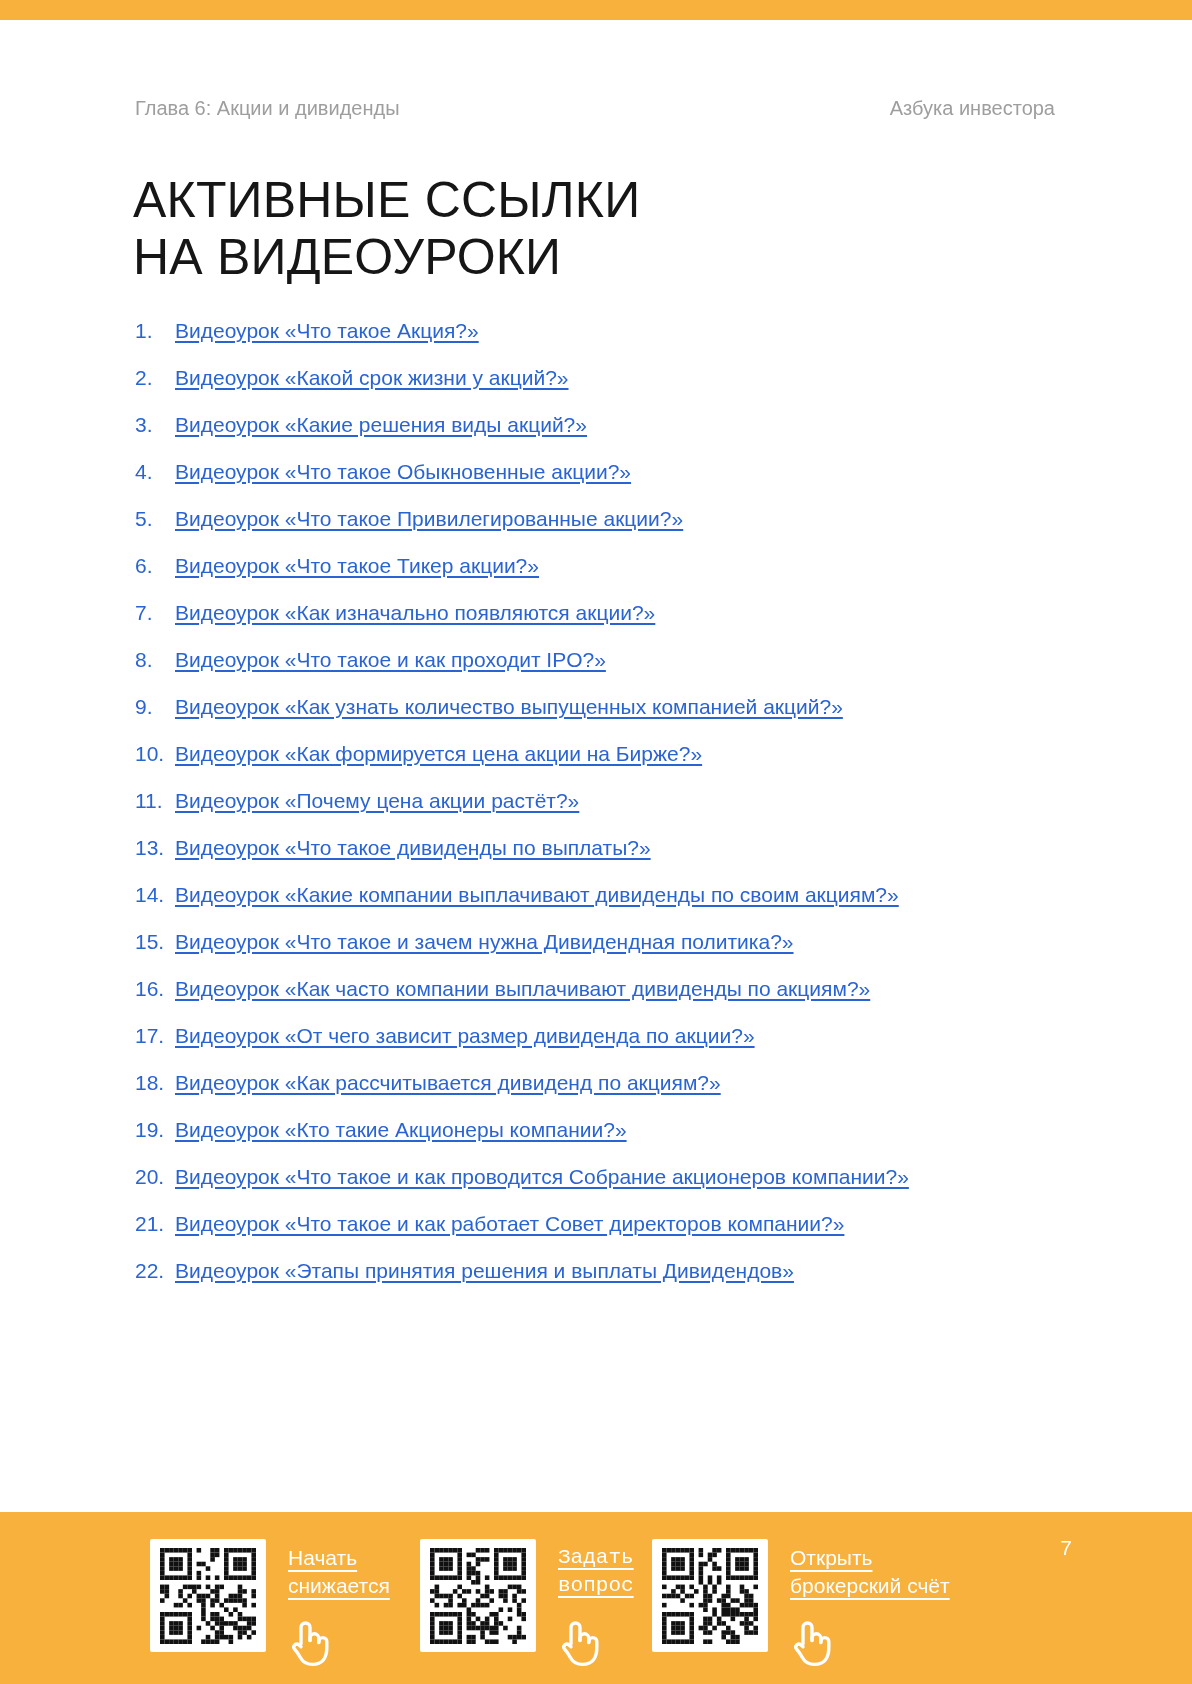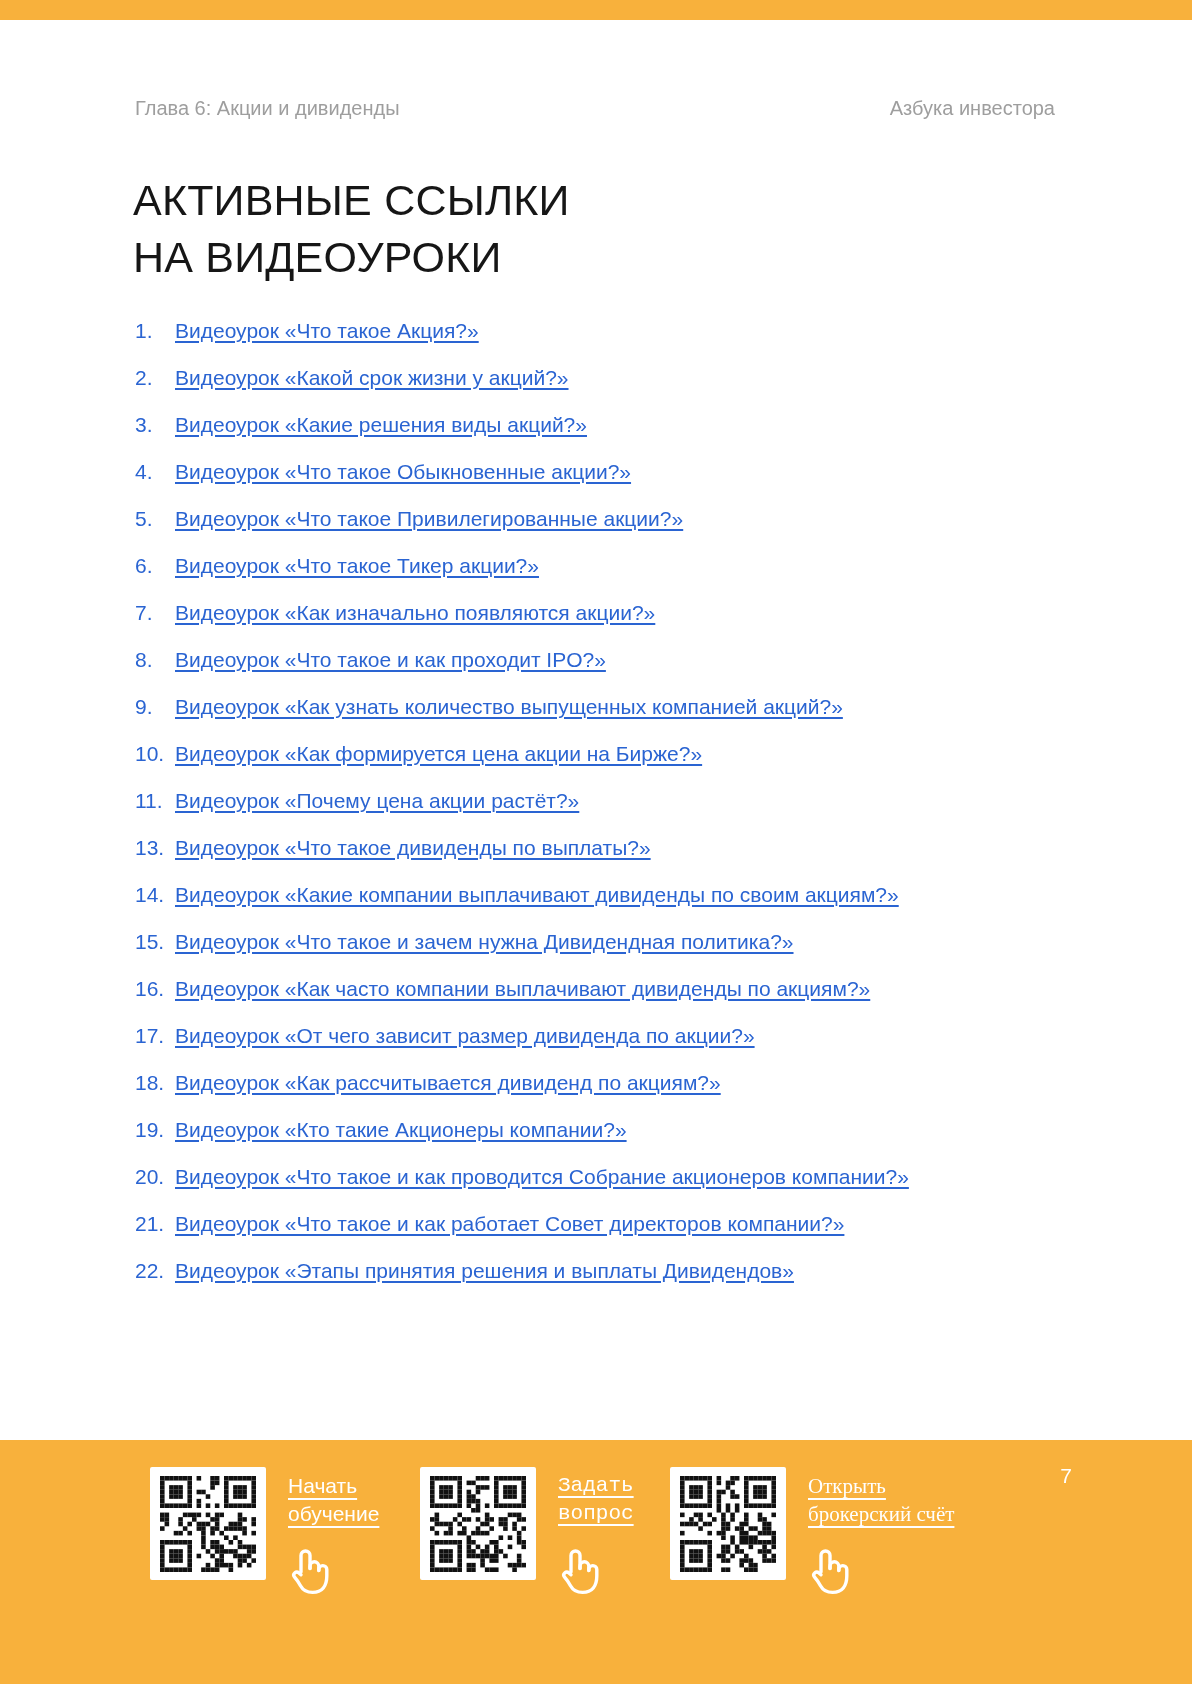--- a/index.html
+++ b/index.html
@@ -22,21 +22,21 @@
   }
 
   .header{
     position:absolute;top:96px;left:135px;right:137px;
     display:flex;justify-content:space-between;align-items:flex-start;
     font-size:20px;color:var(--gray);line-height:24px;
   }
 
   .title{
     position:absolute;top:172px;left:133px;
-    font-size:43px;line-height:57px;font-weight:400;color:var(--black);
+    font-size:50px;line-height:57px;font-weight:400;color:var(--black);
     letter-spacing:.2px;
   }
 
   .links{
     position:absolute;top:318px;left:135px;right:100px;
     list-style:none;
   }
   .links li{
     display:flex;align-items:baseline;
     font-size:21px;line-height:26px;margin-bottom:21px;
@@ -44,27 +44,27 @@
   .links .num{
     flex:0 0 40px;color:var(--blue);
   }
   .links a.link{
     color:var(--blue);text-decoration:underline;
     text-decoration-thickness:1.5px;text-underline-offset:3px;
     cursor:pointer;
   }
 
   .footer{
-    position:absolute;left:0;bottom:0;width:100%;height:244px;
+    position:absolute;left:0;bottom:0;width:100%;height:172px;
     background:var(--orange);color:var(--white);
   }
   .qr-block{position:absolute;top:27px;display:flex;}
   .qr-block.b1{left:150px;}
   .qr-block.b2{left:420px;font-family:Liberation Mono, monospace;}
-  .qr-block.b3{left:670px;font-family:Liberation Serif, serif;}
+  .qr-block.b3{left:652px;}
   .qr-tile{
     width:116px;height:113px;background:#fff;border-radius:2px;
     display:flex;align-items:center;justify-content:center;flex:0 0 116px;
   }
   .qr-tile svg{display:block;}
   .qr-right{margin-left:22px;display:flex;flex-direction:column;}
   a.qr-label{
     color:var(--white);font-size:21px;line-height:28px;
     text-decoration:underline;text-decoration-thickness:2px;text-underline-offset:5px;
     cursor:pointer;margin-top:5px;white-space:nowrap;
@@ -387,21 +387,21 @@
             <rect x="77.71" y="86.86" width="4.57" height="4.57" fill="#111"></rect>
             <rect x="86.86" y="86.86" width="4.57" height="4.57" fill="#111"></rect>
             <rect x="41.14" y="91.43" width="4.57" height="4.57" fill="#111"></rect>
             <rect x="45.71" y="91.43" width="4.57" height="4.57" fill="#111"></rect>
             <rect x="50.29" y="91.43" width="4.57" height="4.57" fill="#111"></rect>
             <rect x="54.86" y="91.43" width="4.57" height="4.57" fill="#111"></rect>
             <rect x="68.57" y="91.43" width="4.57" height="4.57" fill="#111"></rect>
           </svg>
       </div>
       <div class="qr-right">
-        <a class="qr-label"><span>Начать</span><br><span>обучение</span></a>
+        <a class="qr-label"><span>Начать</span><br><span>снижается</span></a>
         <svg class="hand" viewBox="0 0 46 52">
           <g fill="none" stroke="#fff" stroke-width="3.4" stroke-linecap="round" stroke-linejoin="round">
             <path d="M13 27 V10.5 a4.5 4.5 0 0 1 9 0 V23.5"></path>
             <path d="M22 23.5 v-2.3 a4.4 4.4 0 0 1 8.8 0 V25.5"></path>
             <path d="M30.8 25.5 v-0.9 a4 4 0 0 1 8 0 V31 c0 9.8 -4.6 16.4 -14.2 16.4 c-6.6 0 -9.6 -2.1 -12.1 -6.7 c-1.6 -3 -3.7 -6 -6.1 -8.8 c-2.2 -2.6 1.5 -6.3 4.5 -4 l2.1 1.9"></path>
           </g>
         </svg>
       </div>
     </div>
 

